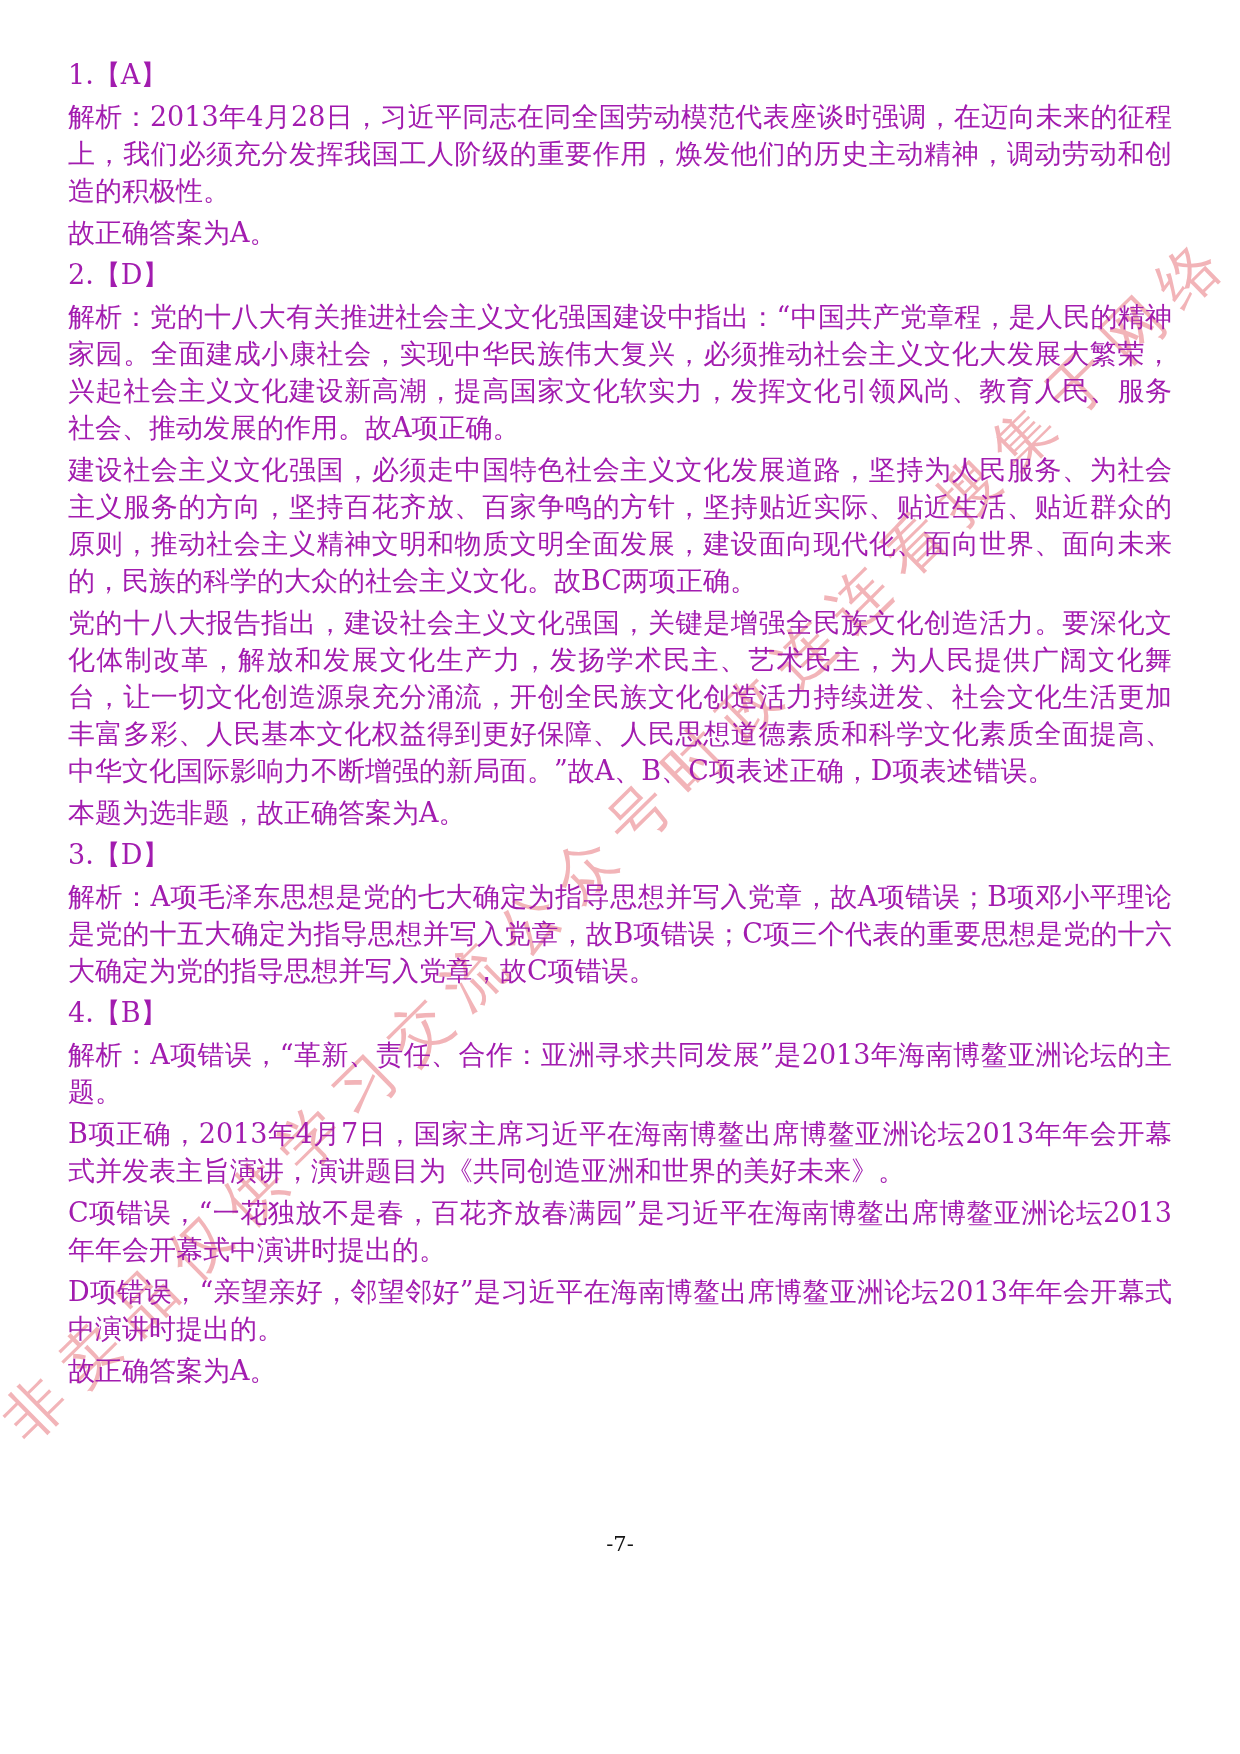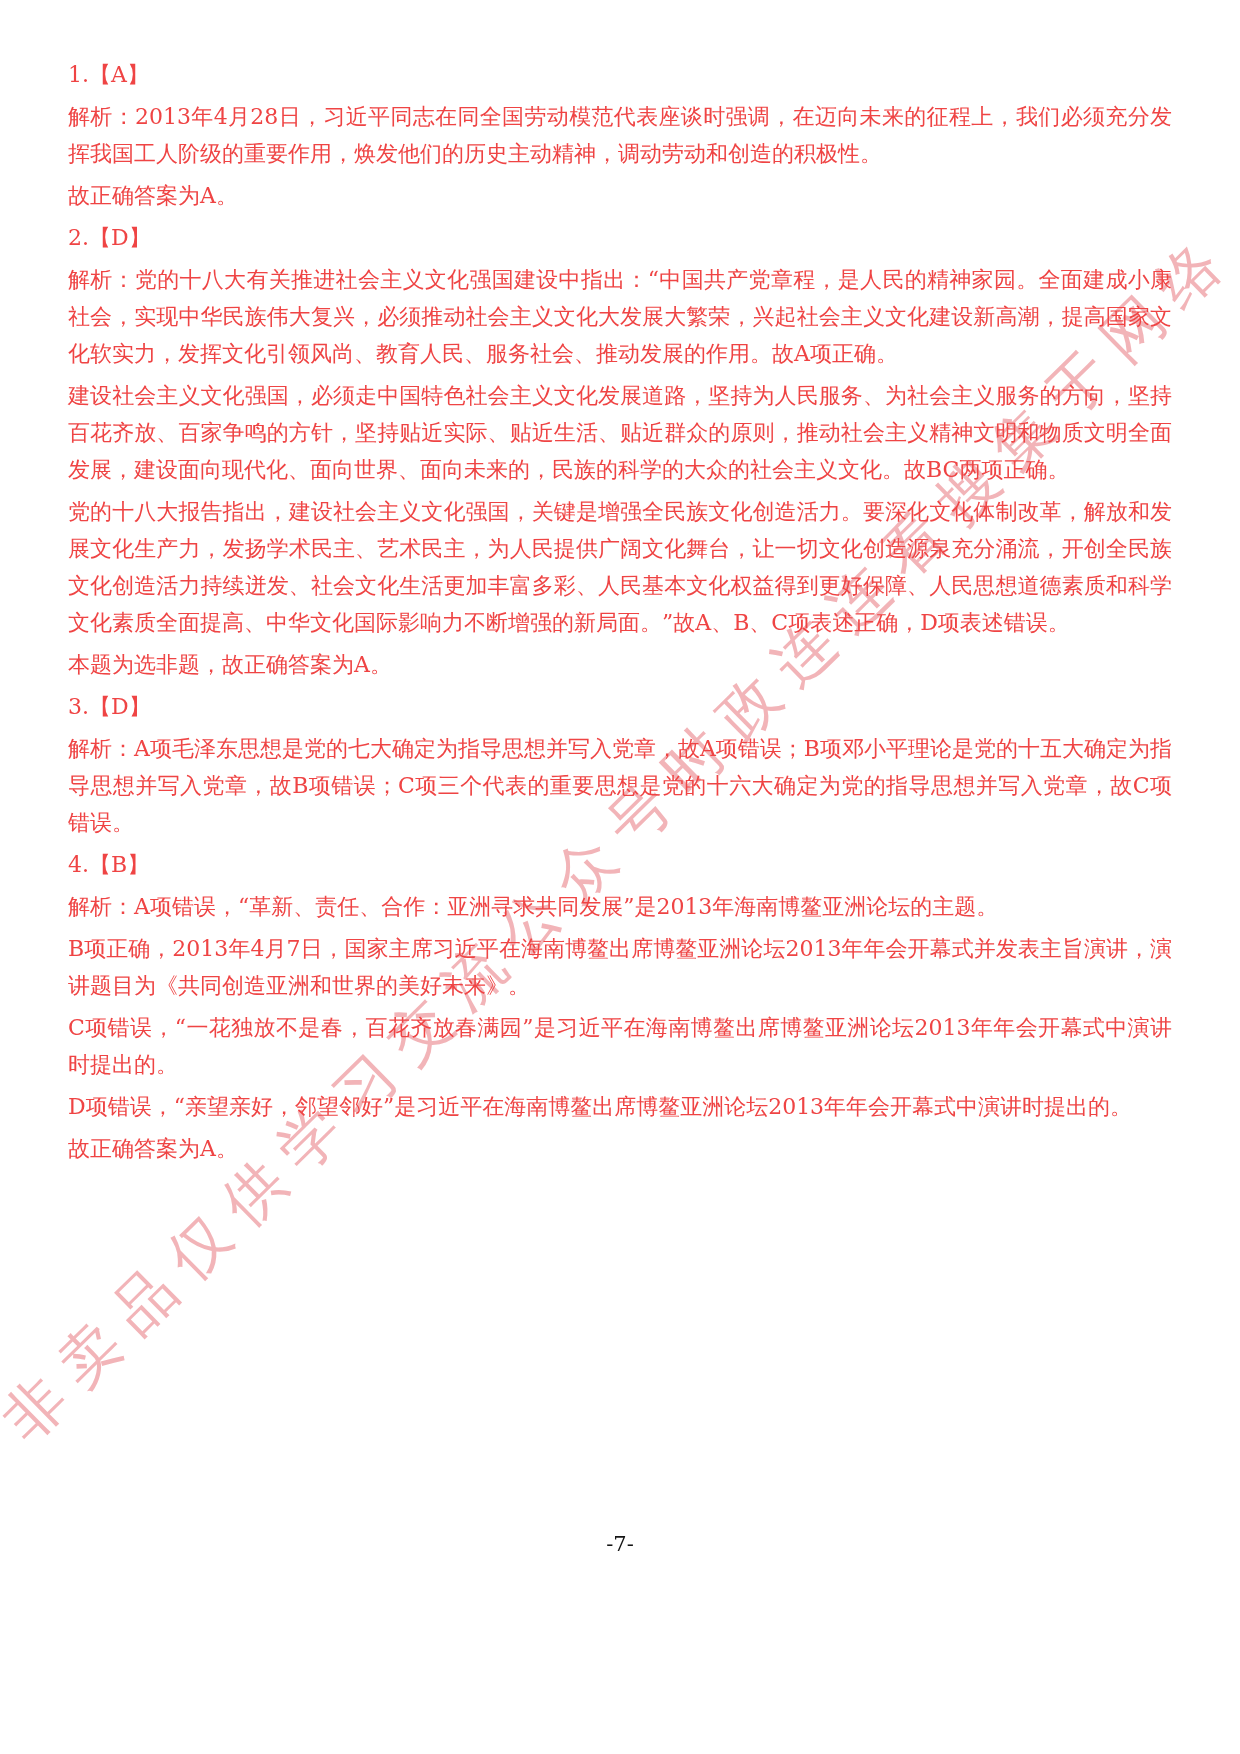--- a/index.html
+++ b/index.html
@@ -28,22 +28,22 @@
     z-index: 0;
     pointer-events: none;
     font-family: "DejaVu Serif", "Liberation Serif", serif;
   }
   .content {
     position: absolute;
     left: 68px;
     top: 56px;
     width: 1104px;
     z-index: 1;
-    color: #ef4444;
-    font-size: 22px;
+    color: #a21caf;
+    font-size: 27px;
     line-height: 37px;
   }
   .q-label {
     margin: 0 0 5px 0;
   }
   .content p {
     margin: 0 0 5px 0;
     text-align: justify;
   }
   .page-number {

